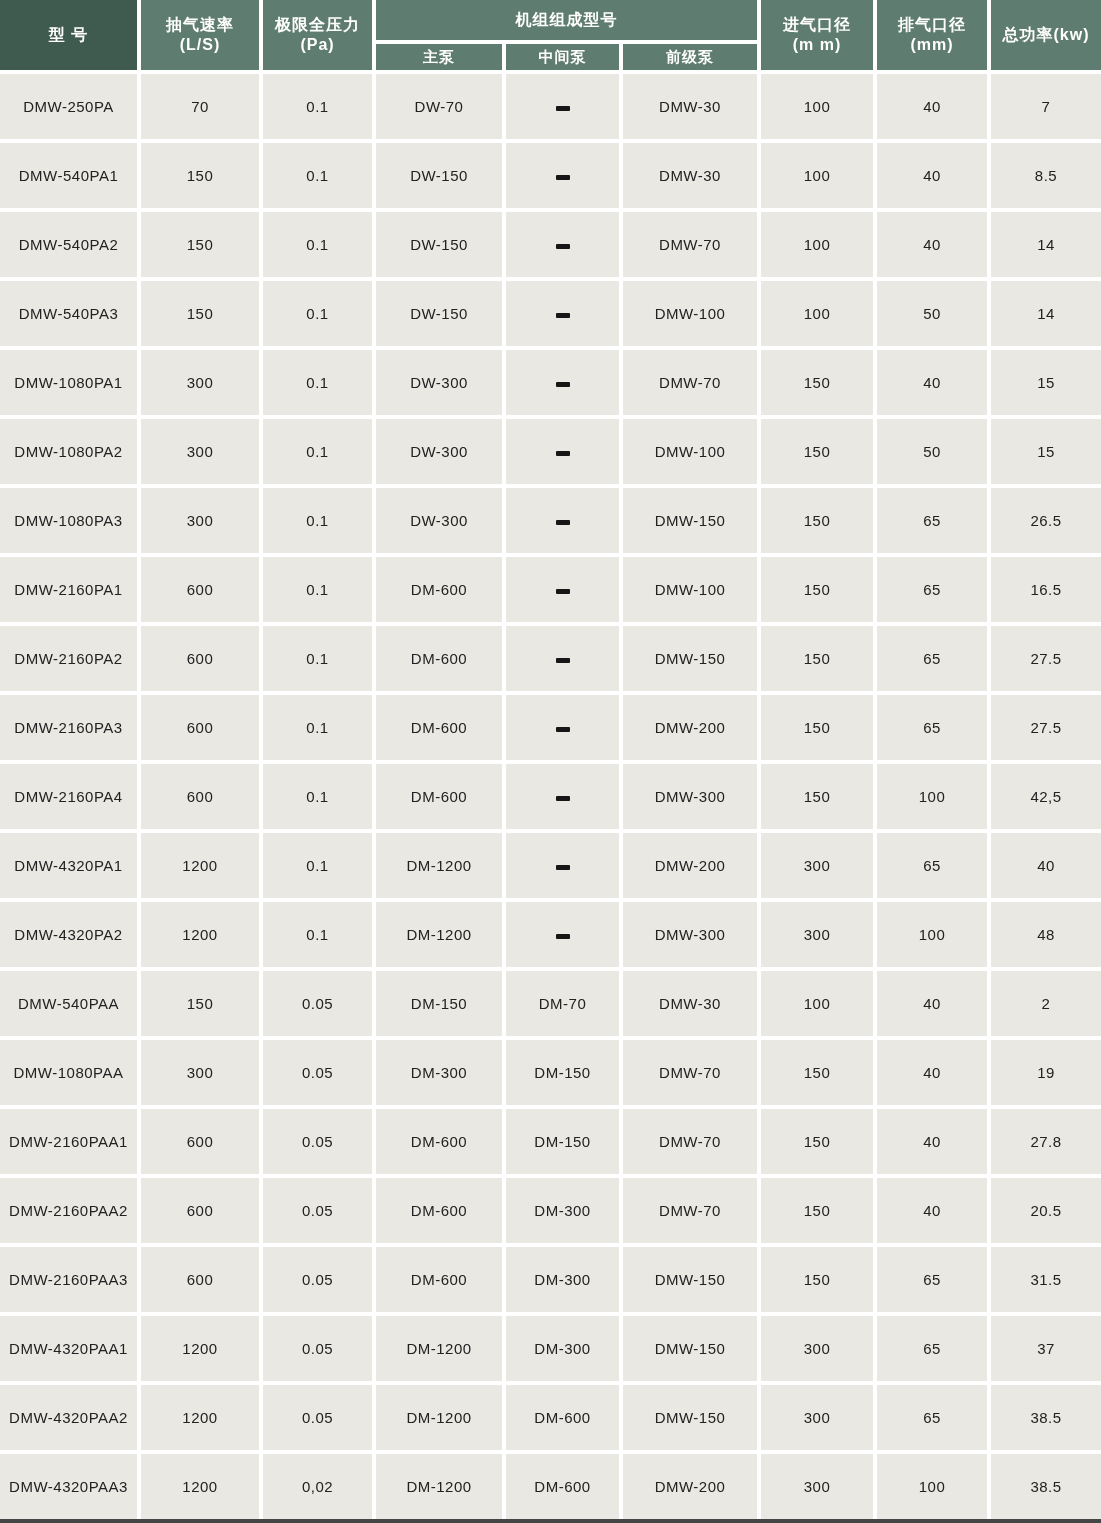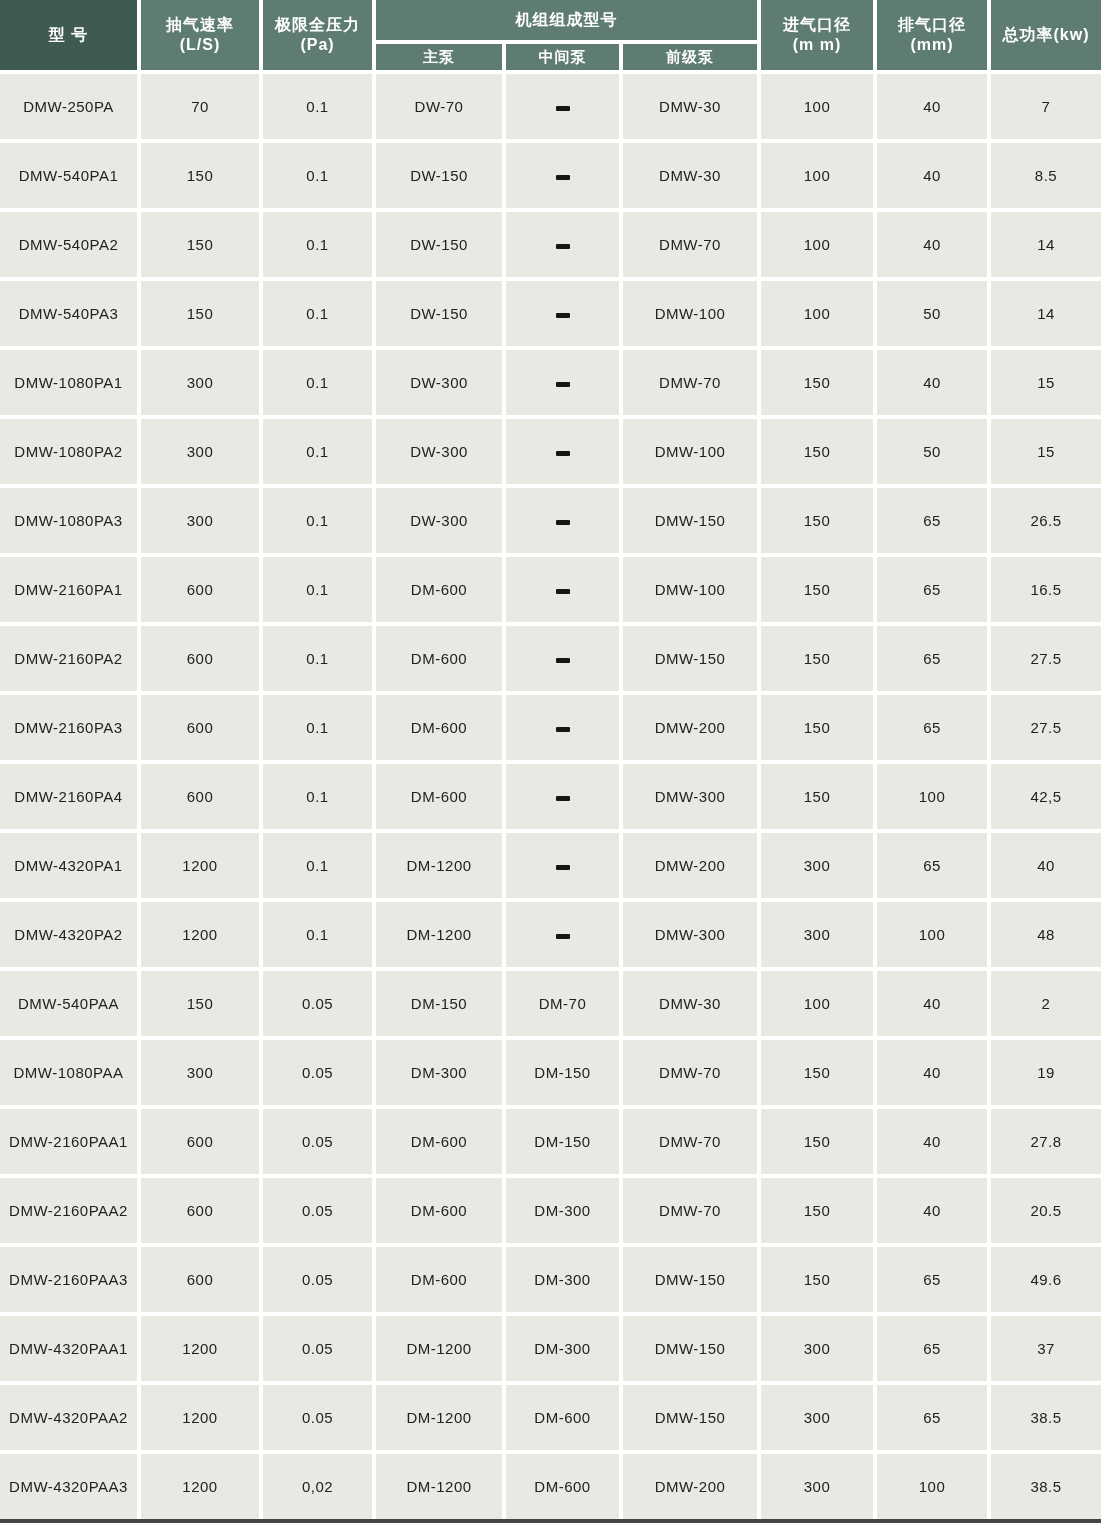--- a/index.html
+++ b/index.html
@@ -282,21 +282,21 @@
       </tr>
       <tr>
         <td>DMW-2160PAA3</td>
         <td>600</td>
         <td>0.05</td>
         <td>DM-600</td>
         <td>DM-300</td>
         <td>DMW-150</td>
         <td>150</td>
         <td>65</td>
-        <td>49.6</td>
+        <td>31.5</td>
       </tr>
       <tr>
         <td>DMW-4320PAA1</td>
         <td>1200</td>
         <td>0.05</td>
         <td>DM-1200</td>
         <td>DM-300</td>
         <td>DMW-150</td>
         <td>300</td>
         <td>65</td>

